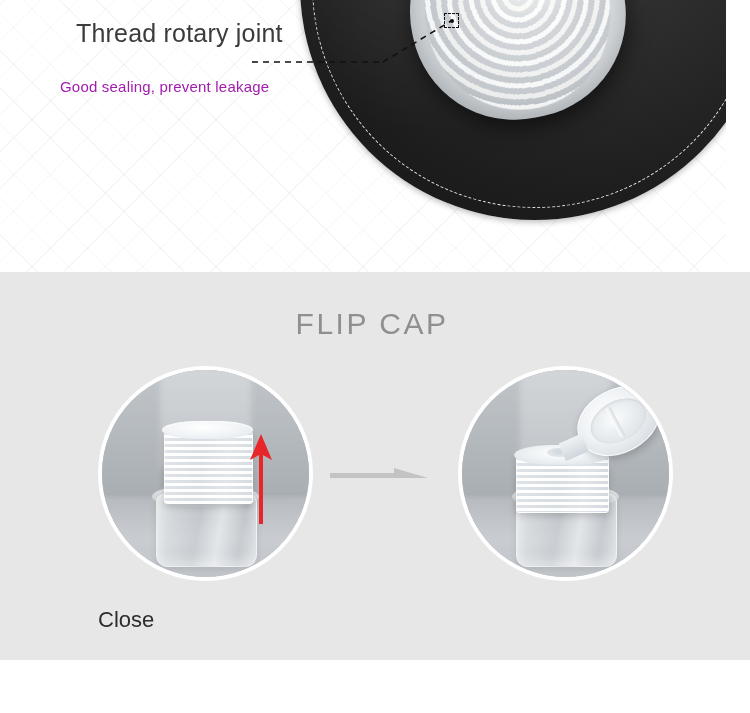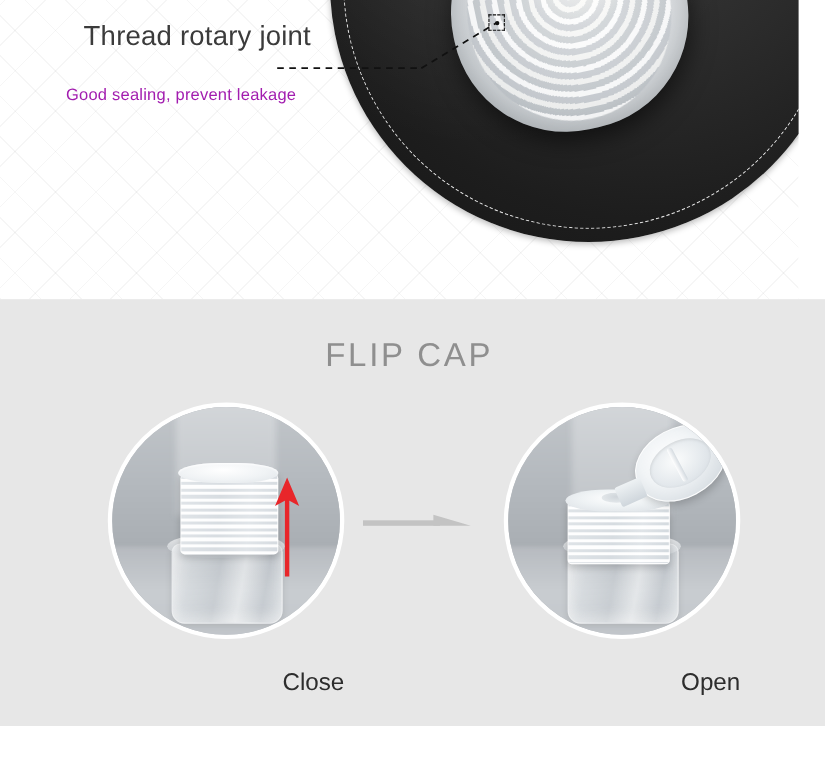--- a/index.html
+++ b/index.html
@@ -221,21 +221,21 @@
     transform:rotate(-24deg);
     background:linear-gradient(180deg,#eef2f4,#cfd6dc);
     border-radius:2px;
   }
 
   
   #mid-arrow{position:absolute;left:330px;top:188px;}
 
   
   .caption{
-    position:absolute;width:215px;text-align:right;
+    position:absolute;width:215px;text-align:left;
     font-size:22px;color:#2d2d2d;
   }
   #caption-close{left:98px;top:335px;}
   #caption-open{left:458px;top:335px;}
 
   
   #bottom-strip{
     position:absolute;left:0;top:660px;width:750px;height:53px;background:#ffffff;
   }
 </style>
@@ -306,16 +306,15 @@
     <div id="open-lid-hinge"></div>
   </div>
 
   <svg id="mid-arrow" width="100" height="28">
     <rect x="0" y="13" width="70" height="5" fill="#c3c3c3"></rect>
     <polygon points="64,8 98,18 64,18" fill="#c3c3c3"></polygon>
   </svg>
 
   <div id="caption-close" class="caption">Close</div>
 
-  <div id="caption-open" class="caption">Open</div>
 </div>
 
 <div id="bottom-strip"></div>
 
 </body></html>

